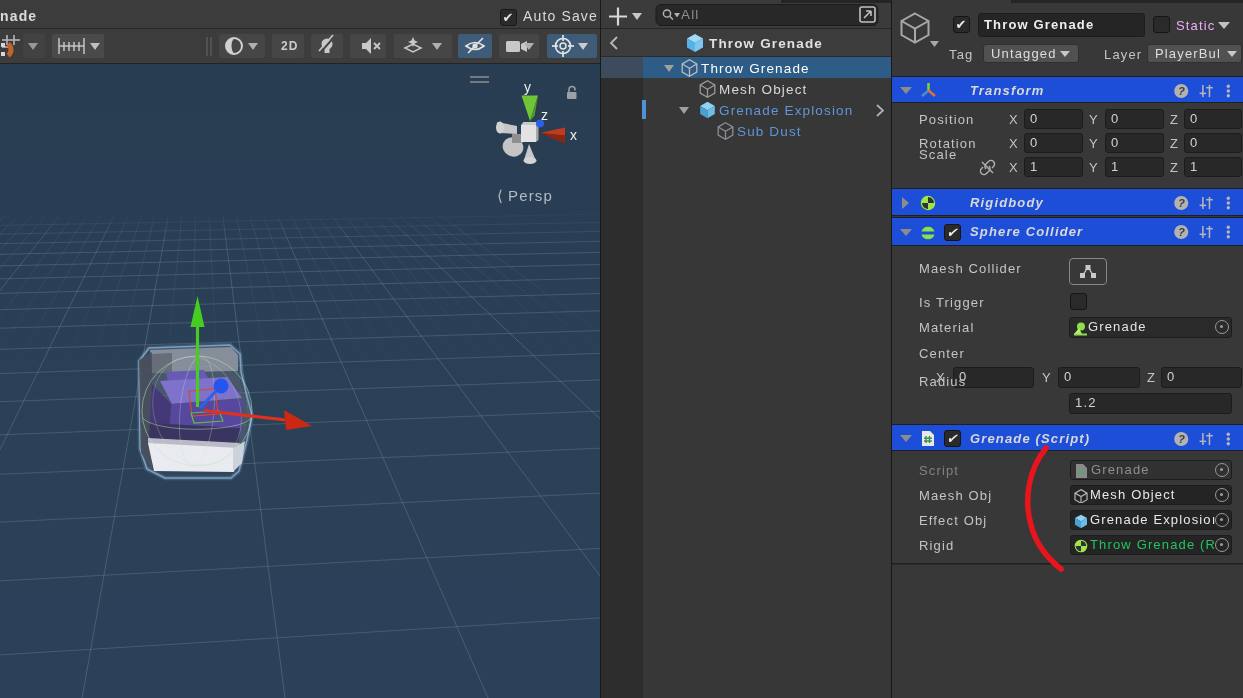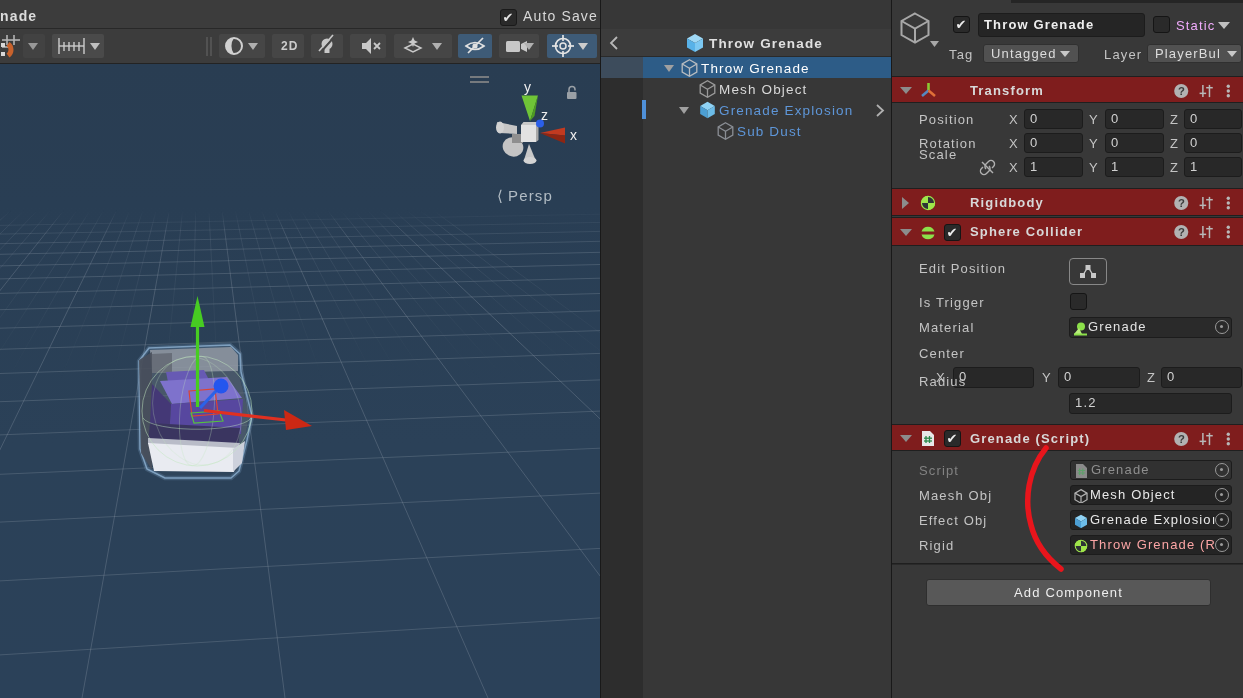--- a/index.html
+++ b/index.html
@@ -22,21 +22,21 @@
   #hiertop { left:0; top:0; width:291px; height:29px; background:#3b3b3b; border-bottom:1px solid #282828; }
   #hierhead { left:0; top:29px; width:291px; height:28px; background:#3c3c3c; border-bottom:1px solid #2a2a2a; }
   #hiertree { left:0; top:57px; width:291px; height:641px; background:#373737; }
   .gutter { left:0; top:0; width:42px; height:641px; background:#2d2d2d; }
 
   
   #insp { left:891px; top:0; width:352px; height:698px; background:#383838; border-left:1px solid #191919; }
   .field { position:absolute; background:#282828; border:1px solid #1c1c1c; border-radius:3px; color:#d2d2d2; line-height:18px; padding-left:5px; font-size:13px; }
   .drop { position:absolute; background:#515151; border:1px solid #303030; border-radius:3px; color:#dddddd; line-height:17px; padding-left:7px; font-size:13px; }
   .chk { position:absolute; width:17px; height:17px; background:#2a2a2a; border:1px solid #151515; border-radius:3px; color:#ececec; font-size:13px; line-height:15px; text-align:center; }
-  .chdr { position:absolute; left:0; width:352px; height:28px; background:#7f1d1d; border-top:1px solid #1f1f1f; border-bottom:1px solid #1f1f1f; }
+  .chdr { position:absolute; left:0; width:352px; height:28px; background:#1d4ed8; border-top:1px solid #1f1f1f; border-bottom:1px solid #1f1f1f;font-style:italic; }
   .chdr .t { position:absolute; left:78px; top:6px; font-weight:bold; color:#d8d8d8; font-size:13px; }
   .lbl { position:absolute; color:#c4c4c4; font-size:13px; }
   .tri { position:absolute; width:0; height:0; }
   .tri.down { border-left:6px solid transparent; border-right:6px solid transparent; border-top:7px solid #8c8c8c; }
   .tri.right { border-top:6px solid transparent; border-bottom:6px solid transparent; border-left:7px solid #8c8c8c; }
   .hicons { position:absolute; top:6px; right:8px; width:70px; height:16px; }
   .objfield { position:absolute; background:#2a2a2a; border:1px solid #1c1c1c; border-radius:3px; color:#dadada; line-height:18px; font-size:13px; overflow:hidden; white-space:nowrap; }
   .picker { position:absolute; right:2px; top:2px; width:14px; height:14px; border:1.5px solid #9a9a9a; border-radius:50%; }
   .picker:after { content:""; position:absolute; left:4px; top:4px; width:3px; height:3px; border-radius:50%; background:#9a9a9a; }
 </style>
@@ -277,20 +277,34 @@
           <polygon points="540,133 565,135.5 565,143.5" fill="#8e2512"></polygon>
           <text x="570" y="140" font-size="14" fill="#f0f0f0">x</text>
           <text x="497" y="201" font-size="15" fill="#b2bcc4">⟨</text>
           <text x="508" y="201" font-size="15" fill="#b2bcc4">Persp</text>
         </g>
         </svg>
     </div>
   </div>
 
   <div id="hier" class="abs">
+    <div id="hiertop" class="abs">
+      <svg width="291" height="29" viewBox="0 0 291 29" xmlns="http://www.w3.org/2000/svg">
+        <rect x="180" y="0" width="111" height="3" fill="#252525"></rect>
+        <path d="M8 16.5 h18 M17 7.5 v18" stroke="#d8d8d8" stroke-width="2.2"></path>
+        <path d="M31 13 l10 0 l-5 7 z" fill="#c8c8c8"></path>
+        <rect x="55" y="4.5" width="222" height="21" rx="5" fill="#282828" stroke="#1c1c1c"></rect>
+        <circle cx="66" cy="13.5" r="3.6" fill="none" stroke="#b0b0b0" stroke-width="1.5"></circle>
+        <line x1="68.5" y1="16" x2="72" y2="19.5" stroke="#b0b0b0" stroke-width="1.5"></line>
+        <path d="M73 13 l6 0 l-3 4.5 z" fill="#b0b0b0"></path>
+        <text x="80" y="19" font-size="13.5" fill="#8e8e8e">All</text>
+        <rect x="259" y="7" width="15" height="15" rx="2" fill="none" stroke="#c0c0c0" stroke-width="1.6"></rect>
+        <path d="M263 18 l7 -7 m0 0 h-5 m5 0 v5" stroke="#c0c0c0" stroke-width="1.6" fill="none"></path>
+      </svg>
+    </div>
     <div id="hierhead" class="abs">
       <svg width="291" height="28" viewBox="0 0 291 28" xmlns="http://www.w3.org/2000/svg">
         <path d="M16 8 l-6 6 l6 6" stroke="#b8b8b8" stroke-width="1.8" fill="none"></path>
         <g transform="translate(85,5)">
           <polygon points="9,0 17,4.5 9,9 1,4.5" fill="#9fd9f6"></polygon>
           <polygon points="1,4.5 9,9 9,18 1,13.5" fill="#58b2e8"></polygon>
           <polygon points="17,4.5 9,9 9,18 17,13.5" fill="#7cc8f2"></polygon>
         </g>
         <text x="108" y="19" font-size="13.5" font-weight="bold" fill="#e0e0e0">Throw Grenade</text>
       </svg>
@@ -454,21 +468,21 @@
           <line x1="33.5" y1="11" x2="40.5" y2="11"></line>
             <line x1="40.5" y1="5" x2="47.5" y2="5"></line>
         </g>
         <g fill="#b8b8b8">
           <circle cx="64" cy="3.5" r="1.8"></circle>
             <circle cx="64" cy="8.5" r="1.8"></circle>
             <circle cx="64" cy="13.5" r="1.8"></circle>
         </g>
       </svg>
     </div>
-    <div class="lbl abs" style="left:27px;top:261px">Edit Position</div>
+    <div class="lbl abs" style="left:27px;top:261px">Maesh Collider</div>
     <div class="abs" style="left:177px;top:258px;width:38px;height:27px;border:1px solid #888888;border-radius:4px">
       <svg width="36" height="25" viewBox="0 0 36 25">
         <path d="M13 16 L18 8 L23 16" fill="none" stroke="#c8c8c8" stroke-width="1.4"></path>
         <rect x="10" y="14" width="5" height="5" fill="#c8c8c8"></rect>
         <rect x="21" y="14" width="5" height="5" fill="#c8c8c8"></rect>
         <rect x="15.5" y="6" width="5" height="5" fill="#c8c8c8"></rect>
       </svg>
     </div>
     <div class="lbl abs" style="left:27px;top:295px">Is Trigger</div>
     <div class="chk abs" style="left:178px;top:293px"></div>
@@ -555,22 +569,21 @@
       <div class="picker" style="background:#242424"></div>
     </div>
     <div class="lbl abs" style="left:27px;top:538px">Rigid</div>
     <div class="objfield abs" style="left:178px;top:535px;width:162px;height:20px;background:#242424">
       <svg class="abs" style="left:3px;top:3px" width="14" height="14" viewBox="0 0 16 16">
         <circle cx="8" cy="8" r="7" fill="#2e3436"></circle>
         <path d="M8 8 L8 1 A7 7 0 0 0 1 8 Z" fill="#9fe54a"></path>
         <path d="M8 8 L8 15 A7 7 0 0 0 15 8 Z" fill="#9fe54a"></path>
         <circle cx="8" cy="8" r="6.6" fill="none" stroke="#9fe54a" stroke-width="1.2"></circle>
       </svg>
-      <span style="margin-left:19px;color:#fca5a5">Throw Grenade (R</span>
+      <span style="margin-left:19px;color:#22c55e">Throw Grenade (R</span>
       <div class="picker" style="background:#242424"></div>
     </div>
     <div class="abs" style="left:0;top:563px;width:352px;height:2px;background:#2a2a2a;border-top:1px solid #1f1f1f"></div>
-    <div class="abs" style="left:34px;top:579px;width:285px;height:27px;background:#585858;border:1px solid #2e2e2e;border-radius:3px;text-align:center;line-height:25px;color:#eeeeee;font-size:13px">Add Component</div>
     <svg class="abs" style="left:0;top:430px;pointer-events:none" width="352" height="160" viewBox="0 430 352 160">
       <path d="M154 448 C 136 470 132 500 139 525 C 144 545 155 558 169 569" fill="none" stroke="#e8151c" stroke-width="5.5" stroke-linecap="round"></path>
     </svg>
   </div>
 </div>
 
 </body></html>

